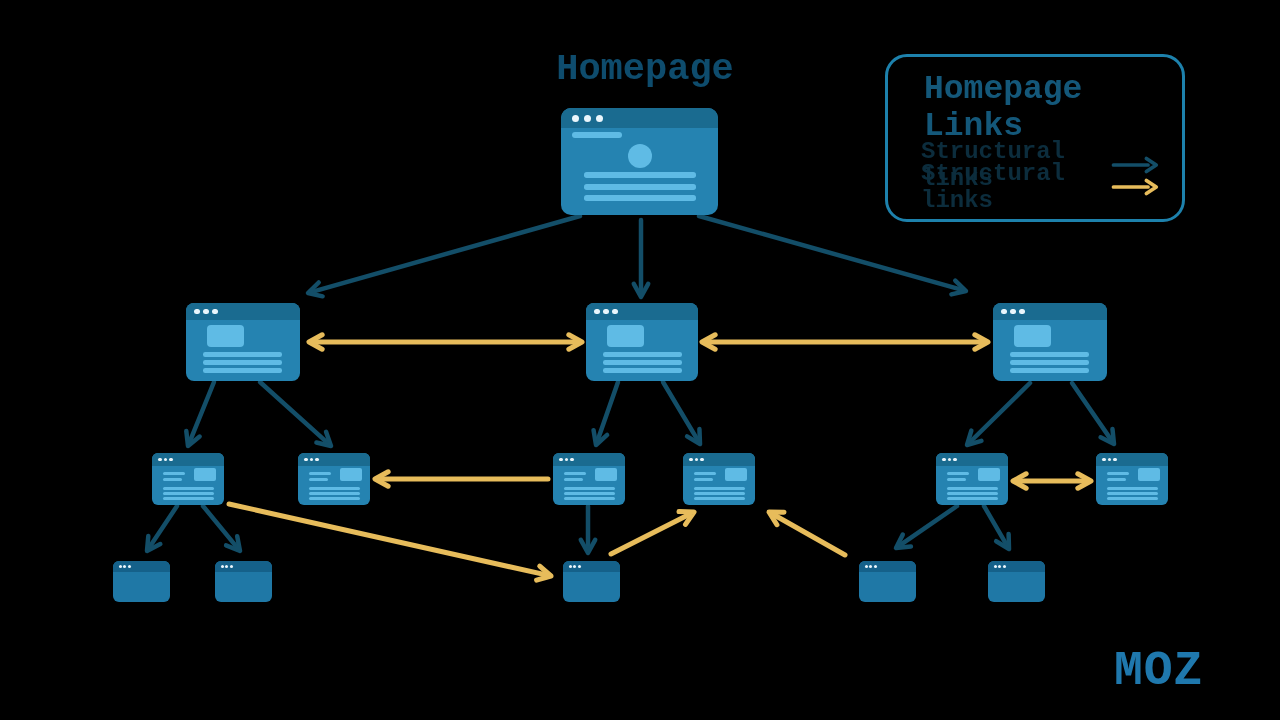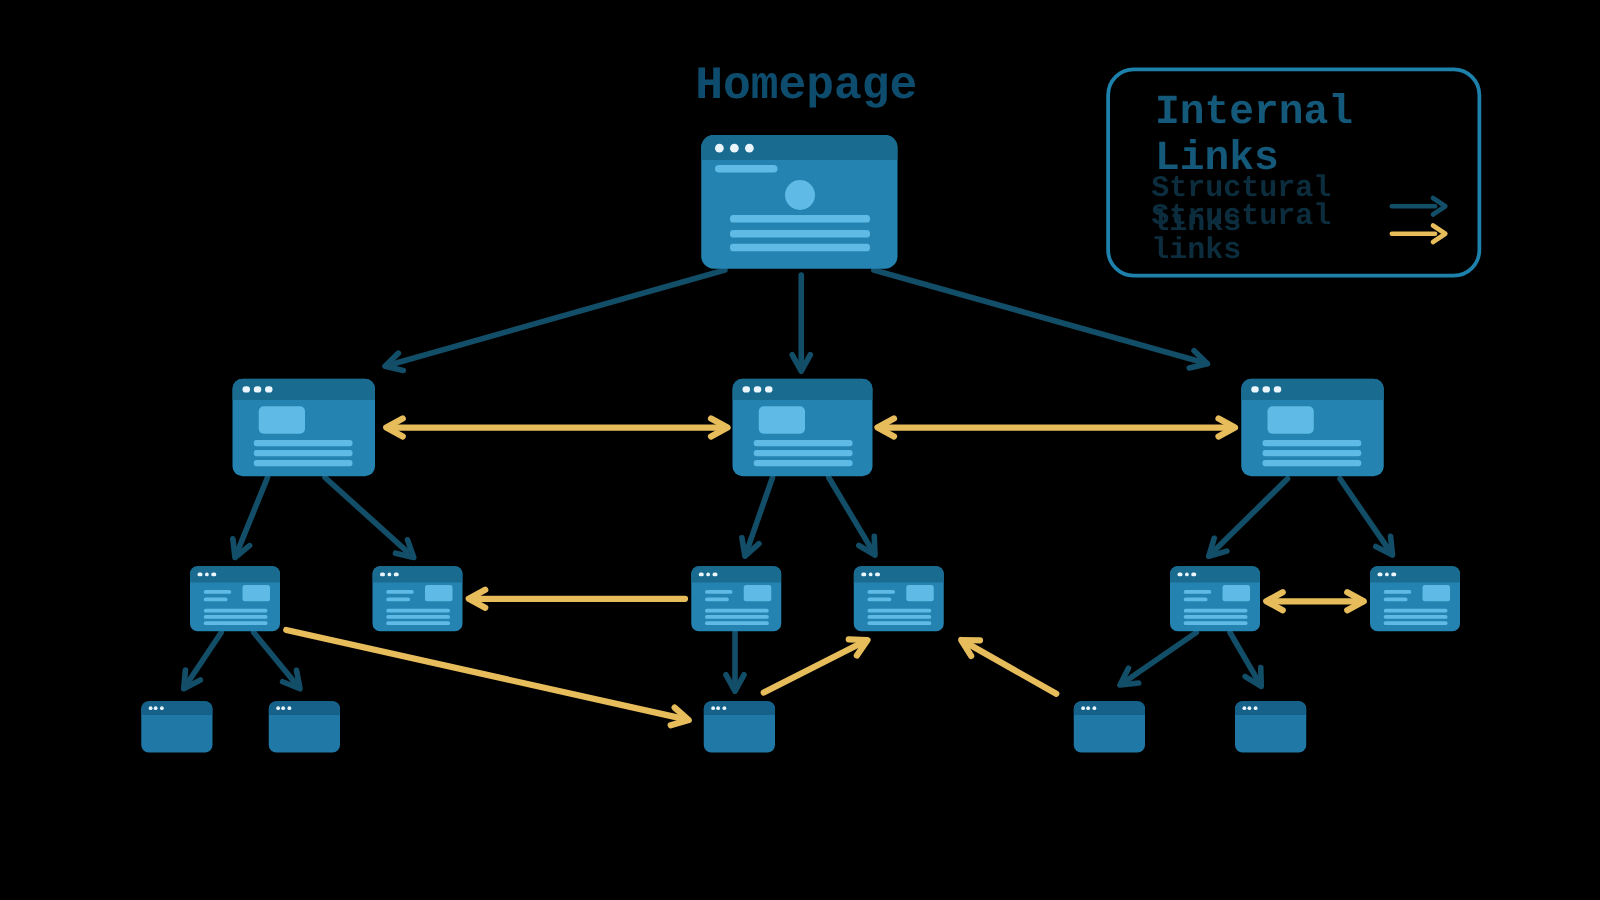--- a/index.html
+++ b/index.html
@@ -243,30 +243,31 @@
       <div class="win small" style="left: 988px; top: 561px; width: 57px; height: 41px; border-radius: 6px;">
         <div class="hdr" style="height: 11px;">
           <span class="dot" style="left: 5.5px; top: 4px; width: 3px; height: 3px;"></span>
           <span class="dot" style="left: 10px; top: 4px; width: 3px; height: 3px;"></span>
           <span class="dot" style="left: 14.5px; top: 4px; width: 3px; height: 3px;"></span>
         </div>
       </div>
     </div>
 
   <div class="legend">
-    <div class="legend-title">Internal Links</div>
+    <div class="legend-title">Homepage Links</div>
     <div class="legend-row r1">
       <span class="legend-label">Structural links</span>
       <svg class="legend-arrow" width="60" height="24" viewBox="0 0 60 24" style="color: rgb(19, 78, 104);">
         <line x1="3" y1="12" x2="45" y2="12"></line>
         <path d="M43 4 L55 12 L43 20"></path>
       </svg>
     </div>
     <div class="legend-row r2">
       <span class="legend-label">Structural links</span>
       <svg class="legend-arrow" width="60" height="24" viewBox="0 0 60 24" style="color: rgb(231, 188, 91);">
         <line x1="3" y1="12" x2="45" y2="12"></line>
         <path d="M43 4 L55 12 L43 20"></path>
       </svg>
     </div>
   </div>
 
+  <div class="logo">MOZ</div>
 </div>
 
 </body></html>

